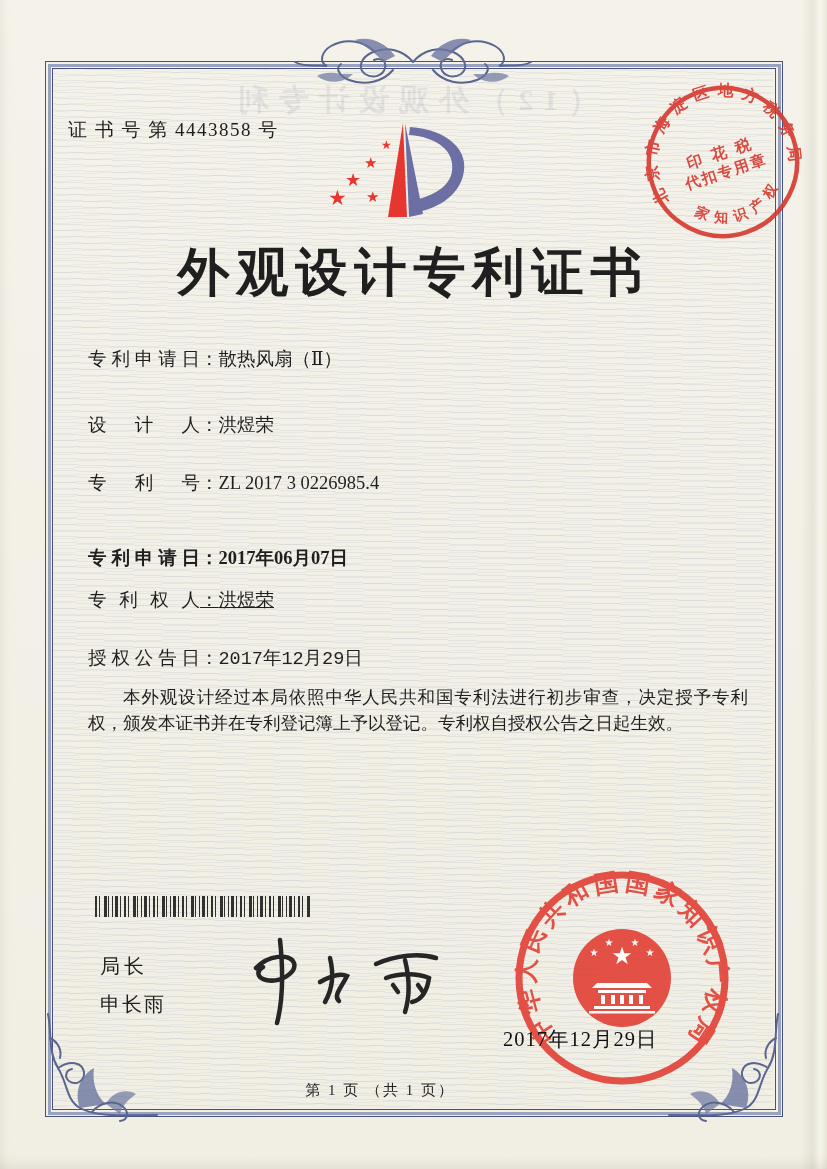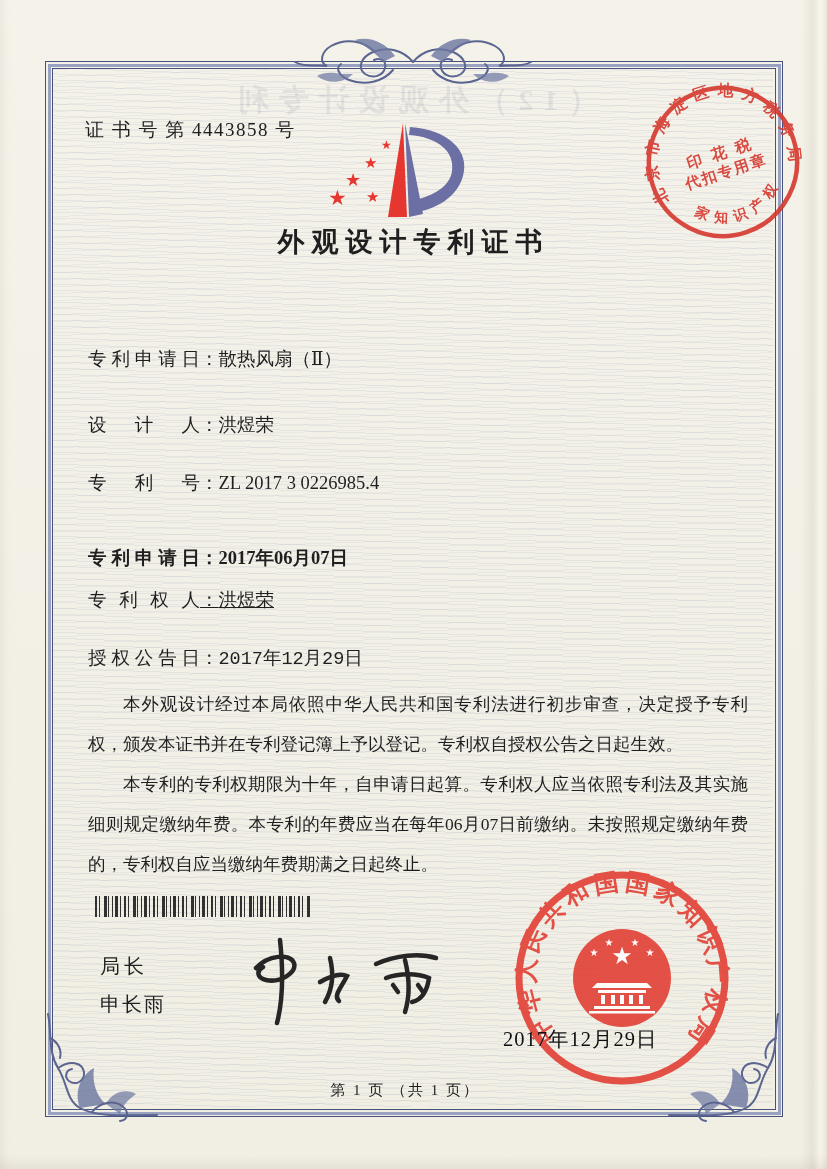--- a/index.html
+++ b/index.html
@@ -24,46 +24,46 @@
     color:#7d8496;opacity:.14;}
   
   .frame{left:45px;top:61px;width:736px;height:1054px;border:1.5px solid #46517c;}
   .frame .mid{position:absolute;inset:1.5px;border:3px solid #9aa2c2;}
   .frame .inner{position:absolute;inset:6px;border:1.5px solid #46517c;}
   .guilloche{left:53px;top:69px;width:720px;height:1038px;
     background:
       repeating-linear-gradient(2deg,rgba(101,116,160,.10) 0 1px,transparent 1px 6px),
       repeating-linear-gradient(178deg,rgba(101,116,160,.07) 0 1px,transparent 1px 7px);}
   
-  .cert-no{left:85px;top:117px;font-size:19px;letter-spacing:1.5px;}
-  .title{left:0;right:0;top:224px;text-align:center;font-size:27px;font-weight:bold;letter-spacing:7px;font-family:Liberation Serif, serif;}
+  .cert-no{left:68px;top:117px;font-size:19px;letter-spacing:1.5px;}
+  .title{left:0;right:0;top:238px;text-align:center;font-size:52px;font-weight:bold;letter-spacing:7px;font-family:Liberation Serif, serif;}
   
   .field{left:88px;font-size:18.5px;white-space:nowrap;}
   .field .lab{display:inline-block;width:112px;text-align:justify;text-align-last:justify;vertical-align:bottom;}
   .f0{top:346px;} .f1{top:412px;} .f2{top:470px;} .f3{top:545px;font-weight:bold;} .f4{top:587px;text-decoration:underline;} .f5{top:645px;font-family:Liberation Mono, monospace;}
   
-  .bodytext{left:88px;top:684px;width:660px;font-size:17.5px;line-height:40px;text-align:justify;}
+  .bodytext{left:88px;top:684px;width:660px;font-size:17.5px;line-height:26px;text-align:justify;}
   .bodytext p{margin:0;text-indent:2em;}
   
   .barcode{left:95px;top:896px;width:215px;height:21px;opacity:.9;
     background:repeating-linear-gradient(90deg,
       #1c1c1c 0 2px,transparent 2px 4px,
       #1c1c1c 4px 5px,transparent 5px 9px,
       #1c1c1c 9px 12px,transparent 12px 13px,
       #1c1c1c 13px 14px,transparent 14px 17px,
       #1c1c1c 17px 18px,transparent 18px 20px,
       #1c1c1c 20px 23px,transparent 23px 25px,
       #1c1c1c 25px 26px,transparent 26px 29px);}
   
   .sig-title{left:100px;top:953px;font-size:20px;letter-spacing:4px;}
   .sig-name{left:100px;top:991px;font-size:20px;letter-spacing:2px;}
   
   .seal-date{left:503px;top:1025px;font-size:20.5px;letter-spacing:1px;color:#101010;white-space:nowrap;}
   
-  .footer{left:280px;top:1081px;width:200px;text-align:right;font-size:15px;letter-spacing:2px;}
+  .footer{left:280px;top:1081px;width:200px;text-align:center;font-size:15px;letter-spacing:2px;}
   .star{position:absolute;color:#e5372f;line-height:1;}
 </style>
 </head>
 <body>
 
 <div class="abs edge-left"></div>
 <div class="abs edge-right"></div>
 <div class="abs edge-bottom"></div>
 
 <div class="abs ghost">（12）外观设计专利</div>
@@ -137,21 +137,20 @@
 </div>
 <div class="abs field f4">
   <span class="lab">专利权人</span><span>：</span><span>洪煜荣</span>
 </div>
 <div class="abs field f5">
   <span class="lab">授权公告日</span><span>：</span><span>2017年12月29日</span>
 </div>
 
 <div class="abs bodytext">
   <p>本外观设计经过本局依照中华人民共和国专利法进行初步审查，决定授予专利权，颁发本证书并在专利登记簿上予以登记。专利权自授权公告之日起生效。</p>
-  <p>本专利的专利权期限为十年，自申请日起算。专利权人应当依照专利法及其实施细则规定缴纳年费。本专利的年费应当在每年06月07日前缴纳。未按照规定缴纳年费的，专利权自应当缴纳年费期满之日起终止。</p>
 </div>
 
 <div class="abs barcode"></div>
 
 <div class="abs sig-title">局长</div>
 <div class="abs sig-name">申长雨</div>
 
 <svg class="abs" style="left:228px;top:930px;" width="220" height="100" viewBox="0 0 220 100">
   <g stroke="#161616" stroke-width="4.5" fill="none" stroke-linecap="round" opacity="0.92">
     <path d="M28,38 C40,25 62,23 66,33 C69,43 52,53 38,50 C29,48 28,41 35,37"></path>

